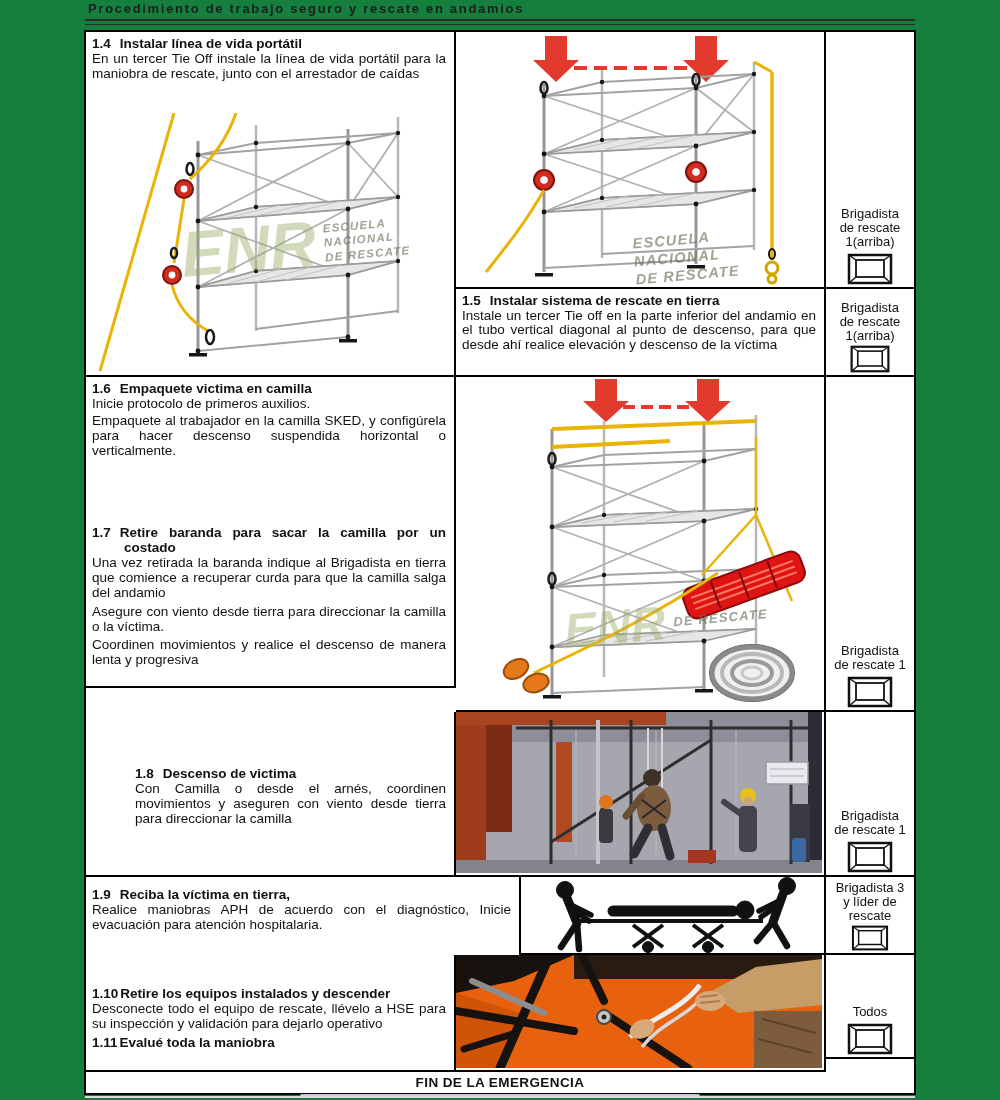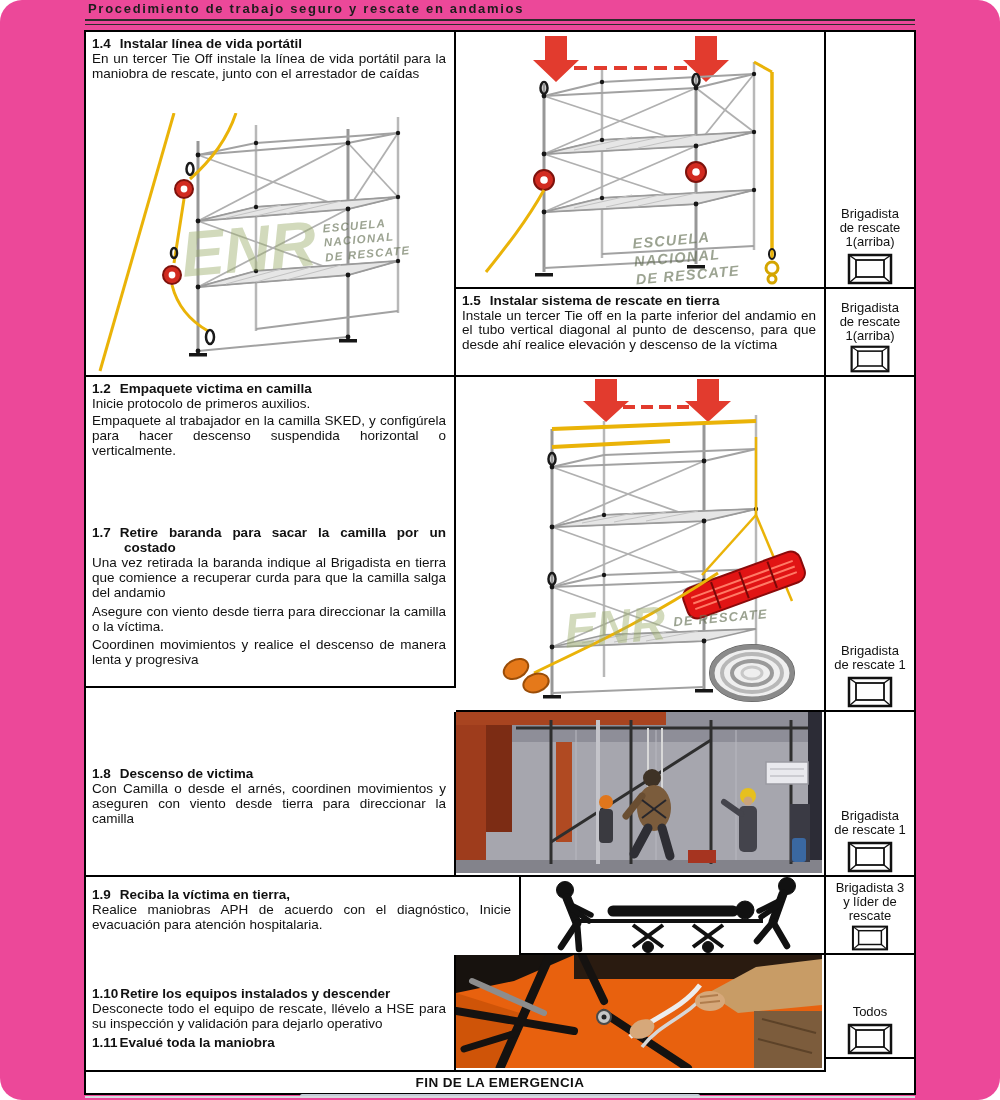--- a/index.html
+++ b/index.html
@@ -1,17 +1,17 @@
 <!DOCTYPE html>
 <html><head>
 <meta charset="utf-8">
 <style>
   html,body{margin:0;padding:0;background:#fff;}
-  .page{position:relative;width:1000px;height:1100px;background:#ec4899;
-        font-family:"Liberation Sans",sans-serif;color:#111;overflow:hidden;border-radius:22px;}
+  .page{position:relative;width:1000px;height:1100px;background:#15803d;
+        font-family:"Liberation Sans",sans-serif;color:#111;overflow:hidden;}
   .doc-header{position:absolute;left:88px;top:1px;font-size:13px;font-weight:bold;
         letter-spacing:1.7px;color:#1d1d1d;white-space:nowrap;}
   .header-rule{position:absolute;left:85px;top:19px;width:830px;height:3px;
         border-top:2px solid #2b2b2b;border-bottom:1px solid #2b2b2b;}
   .table{position:absolute;left:84px;top:30px;width:832px;height:1065px;
         border:2px solid #000;box-sizing:border-box;background:#fff;}
   .cell{position:absolute;box-sizing:border-box;border-right:2px solid #000;
         border-bottom:2px solid #000;background:#fff;overflow:hidden;}
   .cell.no-r{border-right:none;}
   .cell.no-b{border-bottom:none;}
@@ -252,21 +252,21 @@
             <line x1="2" y1="2" x2="9" y2="7"></line>
             <line x1="44" y1="2" x2="37" y2="7"></line>
             <line x1="2" y1="30" x2="9" y2="24"></line>
             <line x1="44" y1="30" x2="37" y2="24"></line>
           </g>
       </svg>
     </div>
 
     <div class="cell" style="left:0;top:345px;width:370px;height:168px;">
       <div class="txt">
-        <p class="title"><span class="num">1.2</span><span>Empaquete victima en camilla</span></p>
+        <p class="title"><span class="num">1.6</span><span>Empaquete victima en camilla</span></p>
         <p class="body">Inicie protocolo de primeros auxilios.</p>
         <p class="body gap-b">Empaquete al trabajador en la camilla SKED, y configúrela para hacer descenso suspendida horizontal o verticalmente.</p>
       </div>
     </div>
 
     <div class="cell" style="left:0;top:489px;width:370px;height:167px;">
       <div class="txt">
         <p class="title hang"><span class="num">1.7</span><span>Retire baranda para sacar la camilla por un costado</span></p>
         <p class="body">Una vez retirada la baranda indique al Brigadista en tierra que comience a recuperar curda para que la camilla salga del andamio</p>
         <p class="body" style="margin-top:4px;">Asegure con viento desde tierra para direccionar la camilla o la víctima.</p>
@@ -390,21 +390,21 @@
         <rect x="9" y="7" width="28" height="17" fill="#fff" stroke="#111" stroke-width="1.8"></rect>
         <g stroke="#111" stroke-width="1.4">
             <line x1="2" y1="2" x2="9" y2="7"></line>
             <line x1="44" y1="2" x2="37" y2="7"></line>
             <line x1="2" y1="30" x2="9" y2="24"></line>
             <line x1="44" y1="30" x2="37" y2="24"></line>
           </g>
       </svg>
     </div>
 
-    <div class="cell" style="left:0;top:680px;width:370px;height:165px;">
+    <div class="cell" style="left:0;top:680px;width:370px;height:165px;padding-left:43px;">
       <div class="txt" style="padding-top:52px;">
         <p class="title"><span class="num">1.8</span><span>Descenso de victima</span></p>
         <p class="body">Con Camilla o desde el arnés, coordinen movimientos y aseguren con viento desde tierra para direccionar la camilla</p>
       </div>
     </div>
 
     <div class="cell" style="left:370px;top:680px;width:370px;height:165px;">
       <svg width="366" height="161" viewBox="0 0 366 161" style="position:absolute;left:0;top:0;">
         <rect x="0" y="0" width="366" height="161" fill="#a6a6ae"></rect>
         <rect x="0" y="0" width="366" height="30" fill="#8e8e98"></rect>

